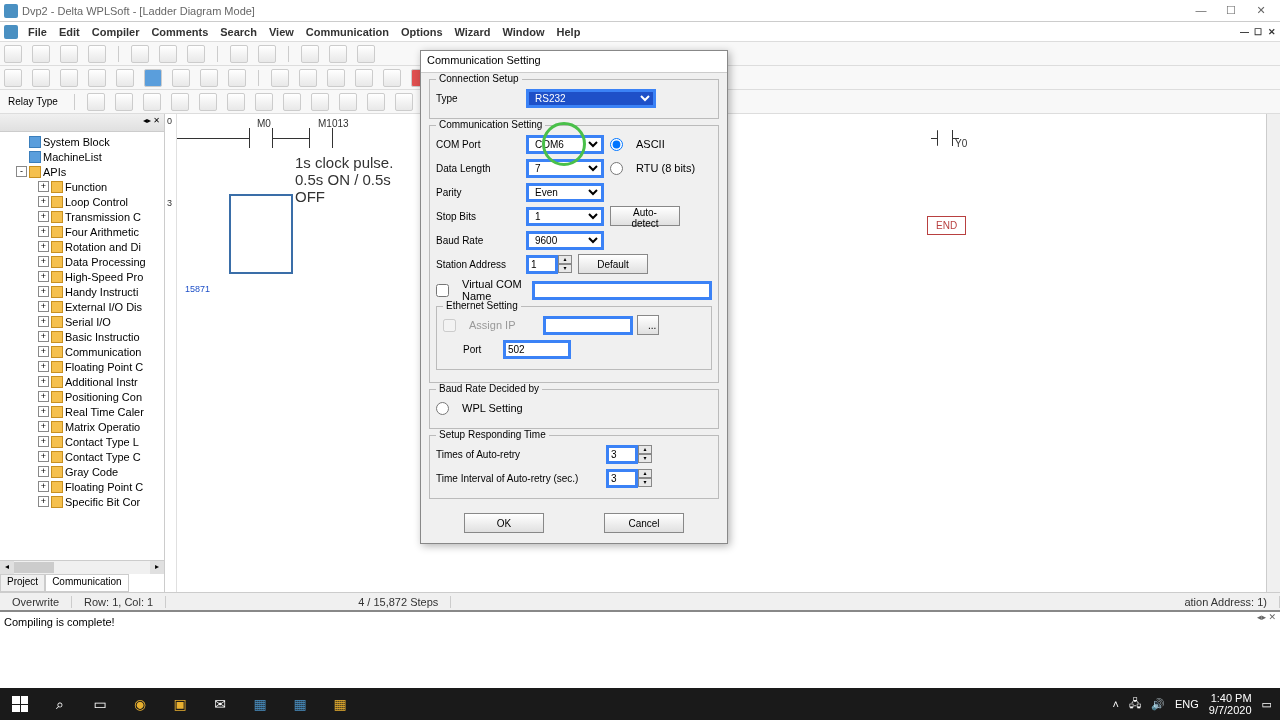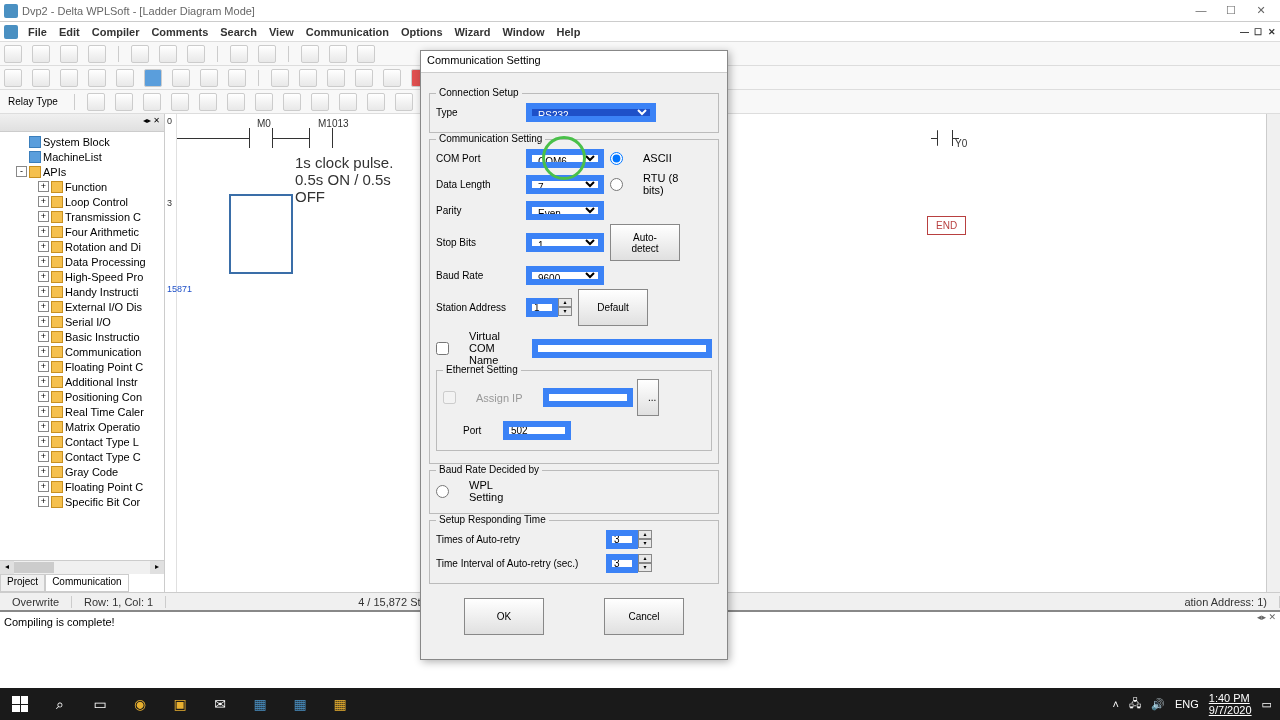--- a/index.html
+++ b/index.html
@@ -55,37 +55,37 @@
 .output .close-x { position: absolute; right: 4px; top: 0; font-size: 9px; color: #666; }
 
 .bottom-scroll { height: 14px; background: #f0f0f0; border-top: 1px solid #ccc; }
 
 .taskbar { position: absolute; bottom: 0; left: 0; right: 0; height: 32px; background: #1a1a1a; display: flex; align-items: center; }
 .taskbar .start { width: 40px; height: 32px; display: flex; align-items: center; justify-content: center; }
 .taskbar .win-logo { width: 16px; height: 16px; display: grid; grid-template: 1fr 1fr / 1fr 1fr; gap: 1px; }
 .taskbar .win-logo div { background: #fff; }
 .taskbar .tb-icon { width: 40px; height: 32px; display: flex; align-items: center; justify-content: center; color: #fff; font-size: 14px; }
 .taskbar .tray { margin-left: auto; display: flex; align-items: center; color: #fff; font-size: 10px; padding-right: 8px; gap: 10px; }
-.taskbar .tray .clock { line-height: 12px; text-decoration: underline; }
+.taskbar .tray .clock { text-align: right; line-height: 12px; }
 
 .dialog { position: absolute; left: 420px; top: 50px; width: 308px; background: #f0f0f0; border: 1px solid #888; box-shadow: 2px 2px 8px rgba(0,0,0,0.3); }
 .dialog .dlg-title { height: 22px; background: #fff; padding: 3px 6px; border-bottom: 1px solid #ccc; font-size: 11px; }
-.dialog .dlg-body { padding: 20px 8px; }
+.dialog .dlg-body { padding: 6px 8px; }
 .fieldset { border: 1px solid #bbb; margin-bottom: 6px; padding: 8px 6px 6px; position: relative; }
 .fieldset .legend { position: absolute; top: -7px; left: 6px; background: #f0f0f0; padding: 0 3px; font-size: 10px; }
 .row { display: flex; align-items: center; margin-bottom: 4px; min-height: 20px; }
 .row label { width: 90px; font-size: 10px; }
 .row .ctrl { flex: 1; display: flex; align-items: center; gap: 6px; }
-select, input[type=text] { height: 19px; border: 6px solid #3b82f6; font-size: 10px; padding: 0 2px; background: #fff; }
+select, input[type=text] { height: 19px; border: 3px solid #3b82f6; font-size: 10px; padding: 0 2px; background: #fff; }
 select.type-sel { width: 130px; background: #1e50c8; color: #fff; }
 select.small { width: 78px; }
 input.small { width: 68px; }
-.btn { height: 37px; padding: 0 10px; background: linear-gradient(#fff,#e0e0e0); border: 1px solid #888; font-size: 10px; cursor: pointer; }
+.btn { height: 20px; padding: 0 10px; background: linear-gradient(#fff,#e0e0e0); border: 1px solid #888; font-size: 10px; cursor: pointer; }
 .btn.wide { width: 70px; }
-.radio-lbl { display: flex; align-items: center; gap: 20px; font-size: 10px; }
+.radio-lbl { display: flex; align-items: center; gap: 13px; font-size: 10px; }
 .radio-lbl input { margin: 0; }
 .highlight-circle { position: absolute; width: 44px; height: 44px; border: 3px solid #4ac04a; border-radius: 50%; pointer-events: none; }
 .dlg-buttons { display: flex; justify-content: center; gap: 60px; padding: 8px 0 4px; }
 .spinner { display: flex; }
 .spinner input { width: 32px; }
 .spinner .spin-btns { display: flex; flex-direction: column; }
 .spinner .spin-btns div { width: 14px; height: 9px; border: 1px solid #888; background: #e8e8e8; font-size: 6px; text-align: center; line-height: 7px; }
 </style>
 </head>
 <body>
@@ -323,21 +323,21 @@
     <div class="tabs-bottom">
       <div class="tab">Project</div>
       <div class="tab active">Communication</div>
     </div>
   </div>
 
   <div class="canvas">
     <div class="step-col"></div>
     <span class="step-lbl" style="top:2px;left:2px">0</span>
     <span class="step-lbl" style="top:84px;left:2px">3</span>
-    <span class="step-lbl" style="top:170px;left:2px;color:#1e50c8">15871</span>
+    <span class="step-lbl" style="top:170px;left:20px;color:#1e50c8">15871</span>
 
     <span class="label-txt" style="top:4px;left:92px">M0</span>
     <span class="label-txt" style="top:4px;left:153px">M1013</span>
     <span class="label-txt" style="top:40px;left:130px;white-space:pre;font-size:15px">1s clock pulse.
 0.5s ON / 0.5s
 OFF</span>
     <span class="label-txt" style="top:24px;left:790px">Y0</span>
 
     <div class="wire" style="top:24px;left:12px;width:72px;height:1px"></div>
     <div class="contact" style="top:14px;left:84px;width:24px;height:20px">

